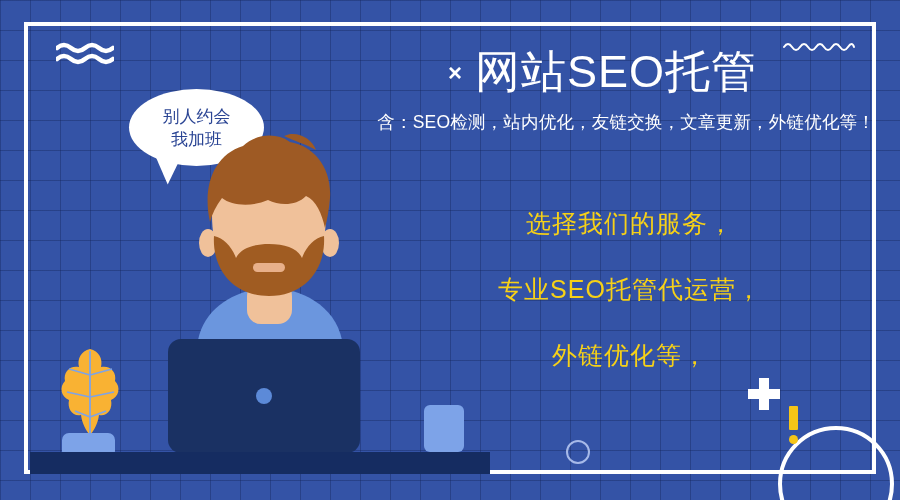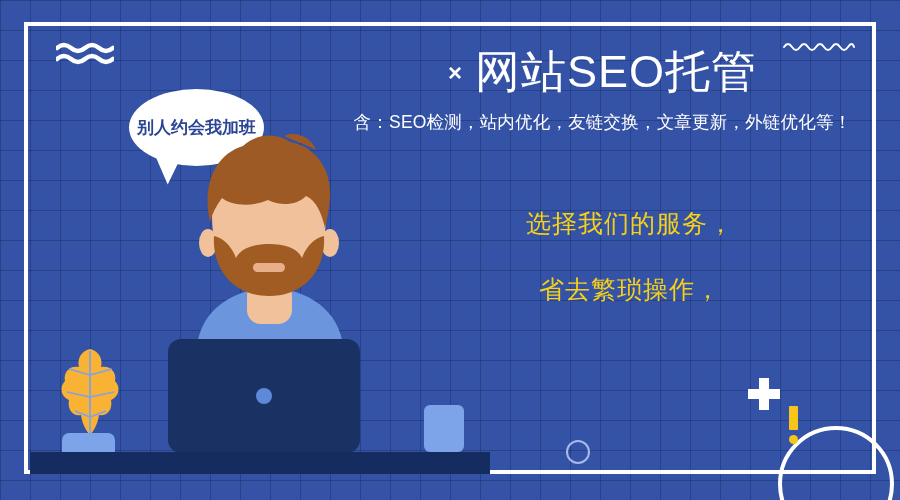--- a/index.html
+++ b/index.html
@@ -137,20 +137,21 @@
     margin-right: 12px;
     font-weight: 700;
   }
   #subtitle {
     color: #ffffff;
     font-size: 17.5px;
     line-height: 26px;
     margin-top: 8px;
     letter-spacing: 0.2px;
     white-space: nowrap;
+    text-align: right;
   }
   
   #copy {
     position: absolute;
     left: 410px;
     top: 190px;
     width: 440px;
     text-align: center;
   }
   #copy .line {
@@ -168,27 +169,27 @@
     top: 89px;
     width: 135px;
     height: 77px;
     background: #ffffff;
     border-radius: 50% / 50%;
   }
   #bubble-text {
     position: absolute;
     inset: 0;
     display: flex;
-    flex-direction: row;
+    flex-direction: column;
     align-items: center;
     justify-content: center;
     color: #2b4594;
     font-size: 17px;
     line-height: 23px;
-    font-weight: 700;
+    font-weight: 400;
   }
   #bubble-tail {
     position: absolute;
     left: 156px;
     top: 152px;
     width: 0;
     height: 0;
     border-left: 10px solid transparent;
     border-right: 20px solid transparent;
     border-top: 32px solid #ffffff;
@@ -246,21 +247,22 @@
 
   <div id="headline-wrap">
     <div id="headline">
       <span class="x-mark">×</span><span>网站SEO托管</span>
     </div>
     <div id="subtitle">含：SEO检测，站内优化，友链交换，文章更新，外链优化等！</div>
   </div>
 
   <div id="copy">
     <div class="line">选择我们的服务，</div>
-    <div class="line">省去繁琐操作，</div>
+    <div class="line">专业SEO托管代运营，</div>
+    <div class="line">外链优化等，</div>
   </div>
 
   <div id="bubble-tail"></div>
   <div id="bubble">
     <div id="bubble-text">
       <span>别人约会</span>
       <span>我加班</span>
     </div>
   </div>
 

